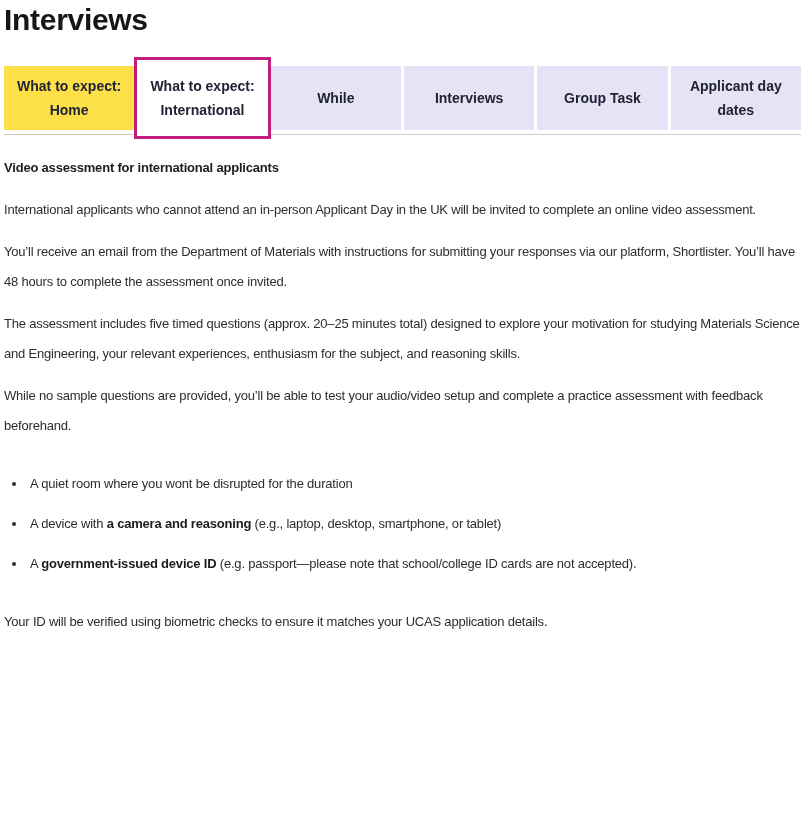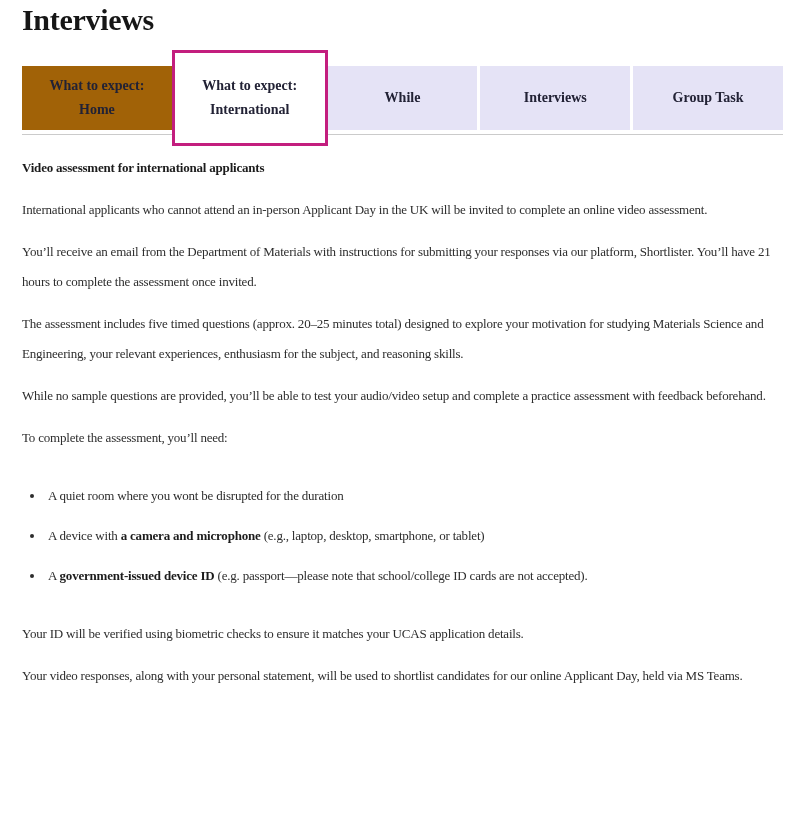--- a/index.html
+++ b/index.html
@@ -5,23 +5,22 @@
   * { box-sizing: border-box; }
   html, body {
     margin: 0;
     padding: 0;
     background: #ffffff;
     font-family: "Liberation Sans", sans-serif;
   }
   .page {
     width: 805px;
     min-height: 821px;
-    padding: 0 22px;
+    padding: 0 4px;
     background: #ffffff;
-    font-family: Liberation Serif, serif;
   }
   h1.page-title {
     margin: 0;
     padding-top: 3px;
     font-size: 30px;
     line-height: 34px;
     font-weight: 700;
     letter-spacing: -0.3px;
     color: #161616;
   }
@@ -54,25 +53,25 @@
     justify-content: center;
     text-align: center;
     padding: 0 8px;
     font-size: 14px;
     font-weight: 700;
     line-height: 24px;
     color: #222235;
     background: #e5e3f6;
     cursor: pointer;
   }
-  .tab.gray { background: #a16207; }
+  .tab.gray { background: #fde047; }
   .tab.selected {
     background: #ffffff;
     border: 3px solid #c31e7e;
-    height: 96px;
+    height: 82px;
     margin: 0 -3px;
     position: relative;
     z-index: 2;
     cursor: default;
   }
   
   .content {
     color: #2d2d2d;
     font-size: 13px;
     letter-spacing: -0.2px;
@@ -102,40 +101,39 @@
 
   <h1 class="page-title">Interviews</h1>
 
   <div class="tabbar-wrap">
     <div class="tabbar">
       <div class="tab gray">What to expect: Home</div>
       <div class="tab selected">What to expect: International</div>
       <div class="tab">While</div>
       <div class="tab">Interviews</div>
       <div class="tab">Group Task</div>
+      <div class="tab">Applicant day dates</div>
     </div>
   </div>
 
   <div class="content">
     <p class="subheading">Video assessment for international applicants</p>
 
     <p>International applicants who cannot attend an in-person Applicant Day in the UK will be invited to complete an online video assessment.</p>
 
-    <p>You’ll receive an email from the Department of Materials with instructions for submitting your responses via our platform, Shortlister. You’ll have 21 hours to complete the assessment once invited.</p>
+    <p>You’ll receive an email from the Department of Materials with instructions for submitting your responses via our platform, Shortlister. You’ll have 48 hours to complete the assessment once invited.</p>
 
     <p>The assessment includes five timed questions (approx. 20–25 minutes total) designed to explore your motivation for studying Materials Science and Engineering, your relevant experiences, enthusiasm for the subject, and reasoning skills.</p>
 
     <p>While no sample questions are provided, you’ll be able to test your audio/video setup and complete a practice assessment with feedback beforehand.</p>
 
-    <p>To complete the assessment, you’ll need:</p>
 
     <ul>
       <li><span>A quiet room where you wont be disrupted for the duration</span><span class="b"></span><span></span></li>
-      <li><span>A device with </span><span class="b">a camera and microphone</span><span> (e.g., laptop, desktop, smartphone, or tablet)</span></li>
+      <li><span>A device with </span><span class="b">a camera and reasoning</span><span> (e.g., laptop, desktop, smartphone, or tablet)</span></li>
       <li><span>A </span><span class="b">government-issued device ID</span><span> (e.g. passport—please note that school/college ID cards are not accepted).</span></li>
     </ul>
 
     <p>Your ID will be verified using biometric checks to ensure it matches your UCAS application details.</p>
 
-    <p>Your video responses, along with your personal statement, will be used to shortlist candidates for our online Applicant Day, held via MS Teams.</p>
   </div>
 
 </div>
 
 </body></html>

